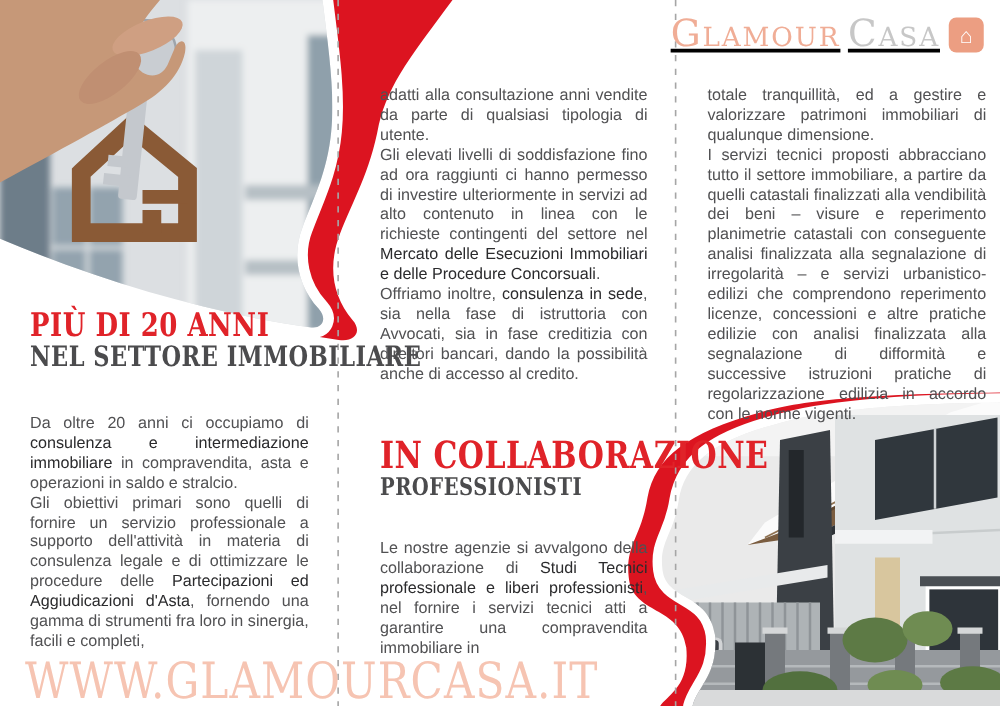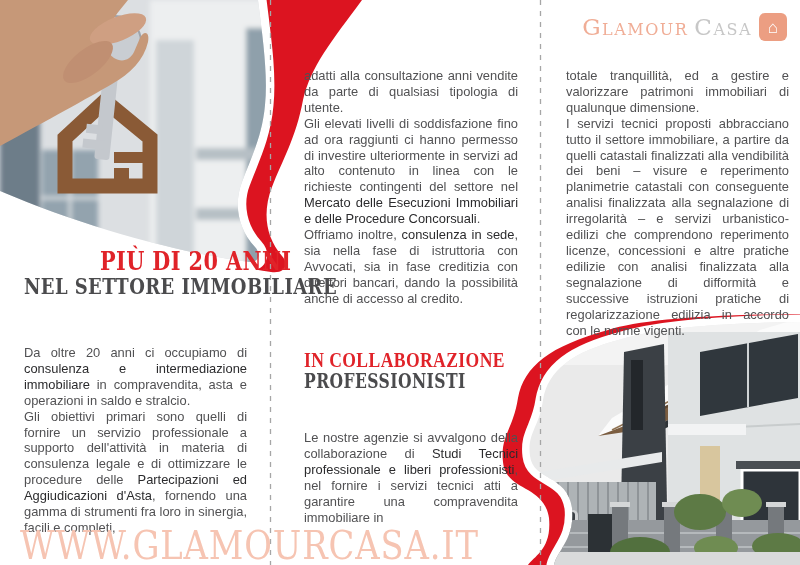--- a/index.html
+++ b/index.html
@@ -8,39 +8,39 @@
   svg.decor{position:absolute;left:0;top:0;z-index:1;}
   .txt{position:absolute;z-index:2;}
 
   
   .disp{font-family:"DejaVu Serif","Liberation Serif",serif;font-weight:700;line-height:1.04;}
   .disp .ln{display:inline-block;transform:scaleX(0.80);transform-origin:0 100%;white-space:nowrap;letter-spacing:.5px;}
   .h-red{color:var(--heading_red);}
   .h-dark{color:var(--heading_dark);}
 
   .col1-head{left:24px;top:248px;}
-  .col1-head .l1{font-size:26px;text-align:center;}
+  .col1-head .l1{font-size:26px;}
   .col1-head .l2,.col1-head .l3{font-size:22.5px;}
 
   .col2-head{left:304px;top:349px;}
-  .col2-head .l1{font-size:22px;font-family:Liberation Serif, serif;}
+  .col2-head .l1{font-size:30px;}
   .col2-head .l2,.col2-head .l3{font-size:19.5px;}
 
   .body{font-size:12.9px;line-height:15.9px;color:var(--body_text);text-align:justify;}
   .body p{margin:0;}
   .body .b{font-weight:400;color:var(--bold_text);}
-  .col1-body{left:24px;top:345px;width:223px;}
+  .col1-body{left:24px;top:330px;width:223px;}
   .col2-body1{left:304px;top:68px;width:214px;}
   .col2-body2{left:304px;top:430px;width:214px;}
   .col3-body{left:566px;top:68px;width:223px;}
 
   
   .logo{right:13px;top:13px;display:flex;align-items:center;gap:7px;}
   .logo .words{font-family:"DejaVu Serif","Liberation Serif",serif;font-variant:small-caps;
-               font-size:23px;letter-spacing:1.5px;line-height:1;}
+               font-size:30px;letter-spacing:1.5px;line-height:1;text-decoration:underline;}
   .logo .w1{color:var(--logo_peach);}
   .logo .w2{color:var(--logo_gray);margin-left:6px;}
   .logo .badge{width:28px;height:28px;border-radius:6px;background:var(--logo_badge);
                display:flex;align-items:center;justify-content:center;}
   .logo .badge span{color:#fff;font-size:17px;line-height:1;}
 
   
   .website{left:20px;top:522px;font-family:"DejaVu Serif","Liberation Serif",serif;
            font-size:40px;color:var(--website_pink);white-space:nowrap;
            transform:scaleX(0.845);transform-origin:0 0;letter-spacing:1px;font-weight:400;}

